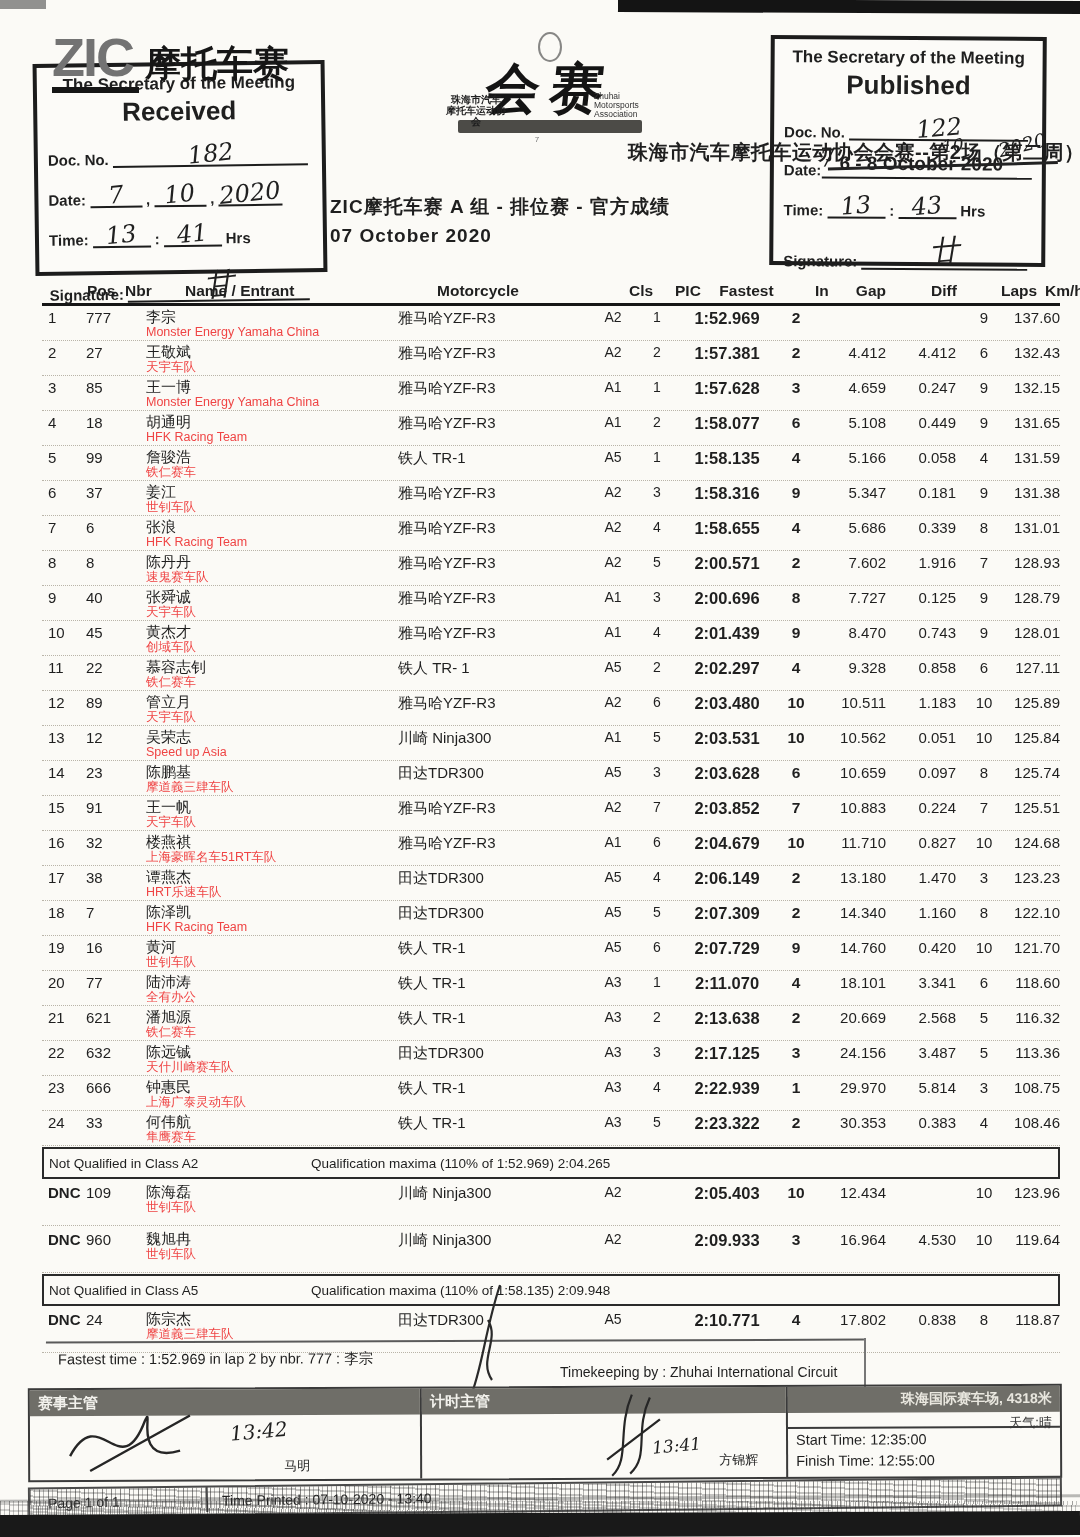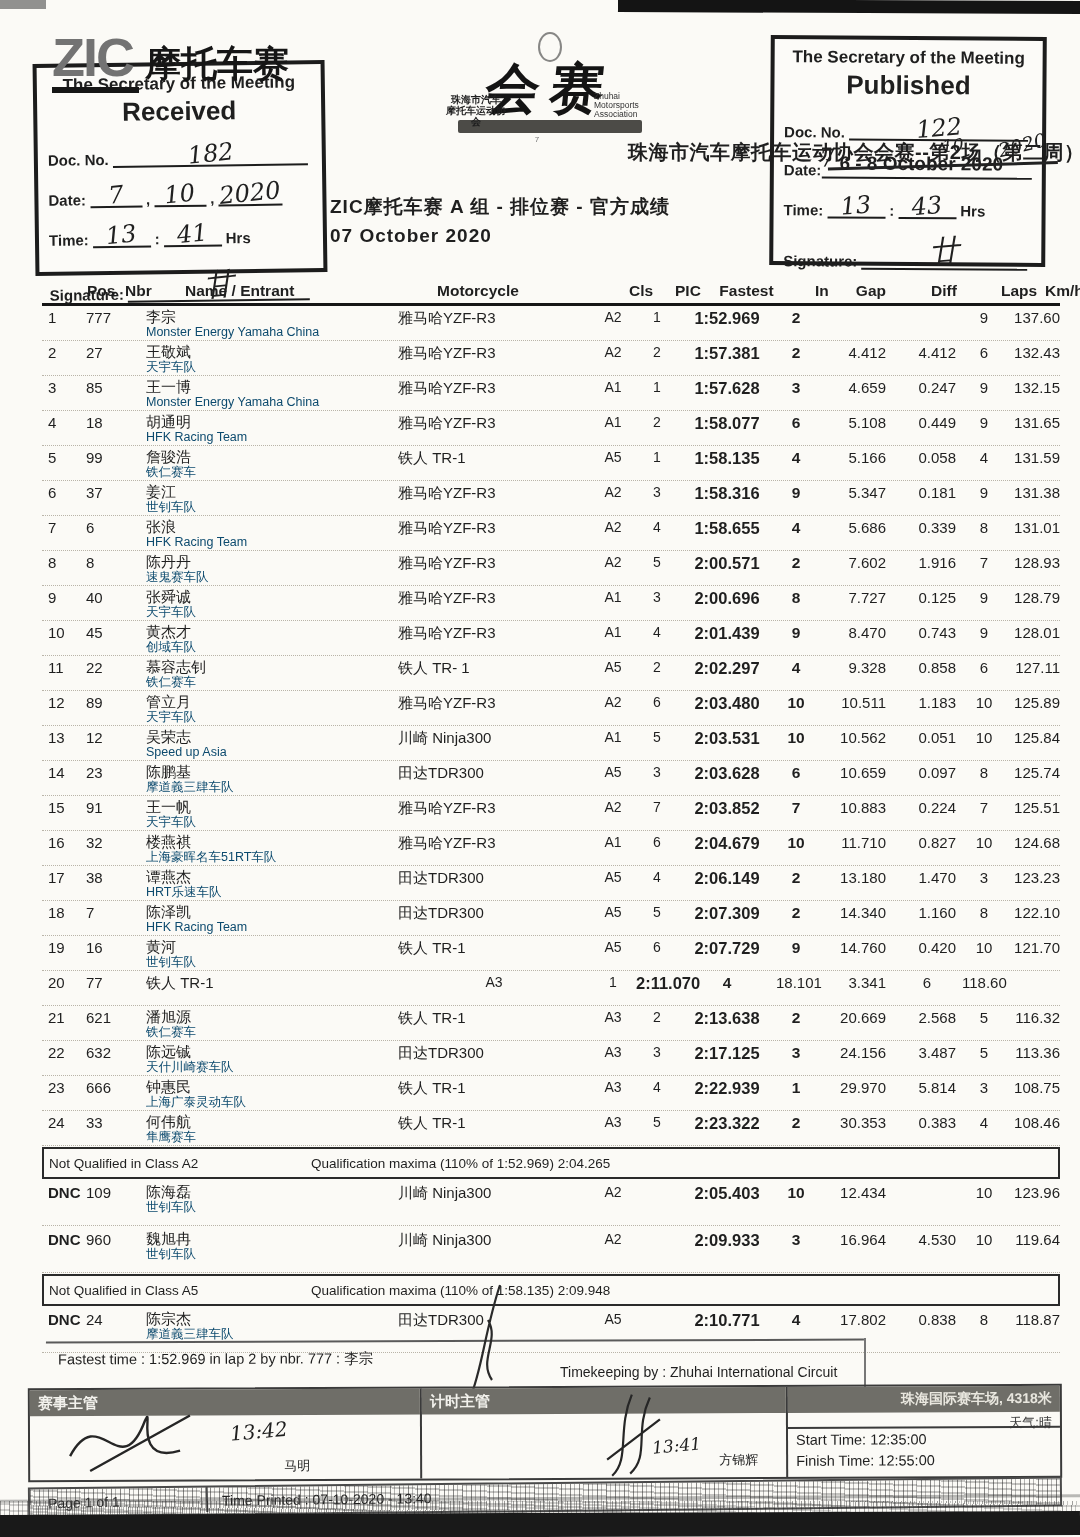--- a/index.html
+++ b/index.html
@@ -57,21 +57,21 @@
   .tablewrap{position:absolute;left:42px;top:282px;width:1018px;}
   .grid{display:grid;grid-template-columns:44px 60px 252px 192px 46px 42px 98px 40px 76px 70px 44px 54px;}
   .thead{font-size:15.5px;font-weight:bold;border-bottom:3px solid #161616;padding-bottom:3px;}
   .thead .c{white-space:nowrap;margin-left:39px;}
   .c-pos{padding-left:6px;}
   .c-cls,.c-pic,.c-in,.c-laps,.c-fast{text-align:center;}
   .c-gap,.c-diff{text-align:right;padding-right:6px;}
   .c-kmh{text-align:right;}
   .row{height:35px;border-bottom:1px dotted #b9b4a8;box-sizing:border-box;padding-top:3px;font-size:15px;align-items:start;}
   .row .name{font-size:15px;line-height:16px;white-space:nowrap;}
-  .row .entrant{font-size:12.5px;line-height:14px;color:#0c4a6e;white-space:nowrap;}
+  .row .entrant{font-size:12.5px;line-height:14px;color:#ef4444;white-space:nowrap;}
   .row .c-cls,.row .c-pic{font-size:14px;}
   .row .c-fast{font-weight:bold;font-size:16.5px;}
   .row .c-in{font-weight:bold;font-size:15.5px;}
   .row.dnc{height:47px;padding-top:5px;}
   .row.dnc .c-pos{font-weight:bold;}
   .nqbox{border:2px solid #2a2a2a;height:32px;display:flex;align-items:center;font-size:13.5px;margin-top:1px;box-sizing:border-box;}
   .nqbox .nql{padding-left:5px;width:258px;}
   .nqbox .nqm{padding-left:4px;}
 
   
@@ -546,20 +546,24 @@
       <div class="c-in">9</div>
       <div class="c-gap">14.760</div>
       <div class="c-diff">0.420</div>
       <div class="c-laps">10</div>
       <div class="c-kmh">121.70</div>
     </div>
 
     <div class="grid row">
       <div class="c-pos">20</div>
       <div>77</div>
+      <div>
+        <div class="name">陆沛涛</div>
+        <div class="entrant">全有办公</div>
+      </div>
       <div>铁人 TR-1</div>
       <div class="c-cls">A3</div>
       <div class="c-pic">1</div>
       <div class="c-fast">2:11.070</div>
       <div class="c-in">4</div>
       <div class="c-gap">18.101</div>
       <div class="c-diff">3.341</div>
       <div class="c-laps">6</div>
       <div class="c-kmh">118.60</div>
     </div>

